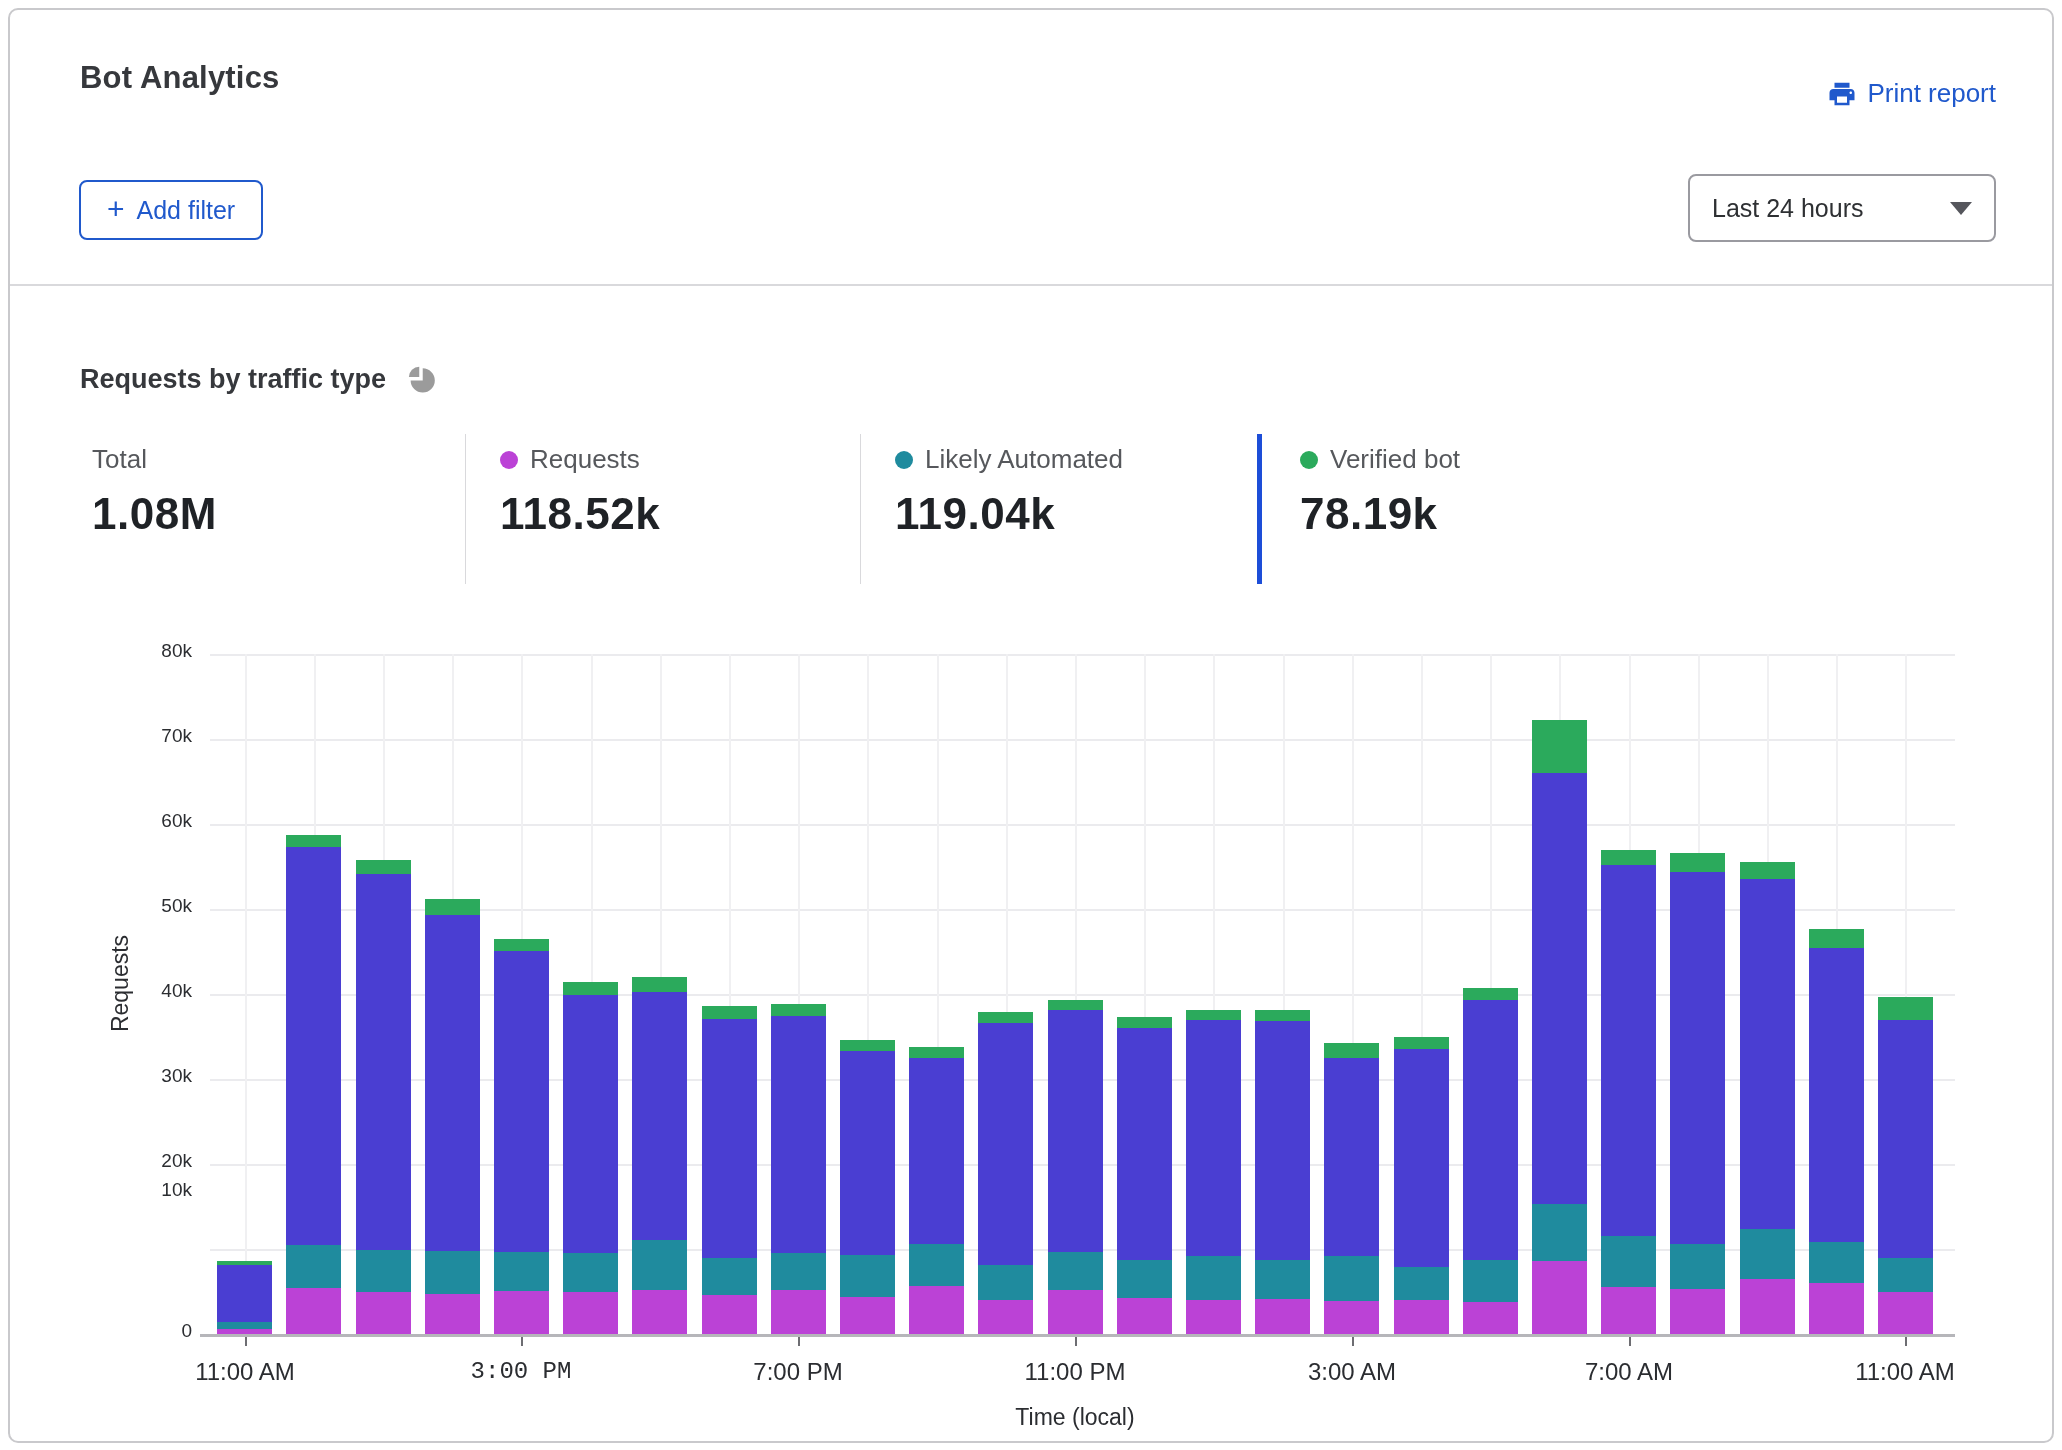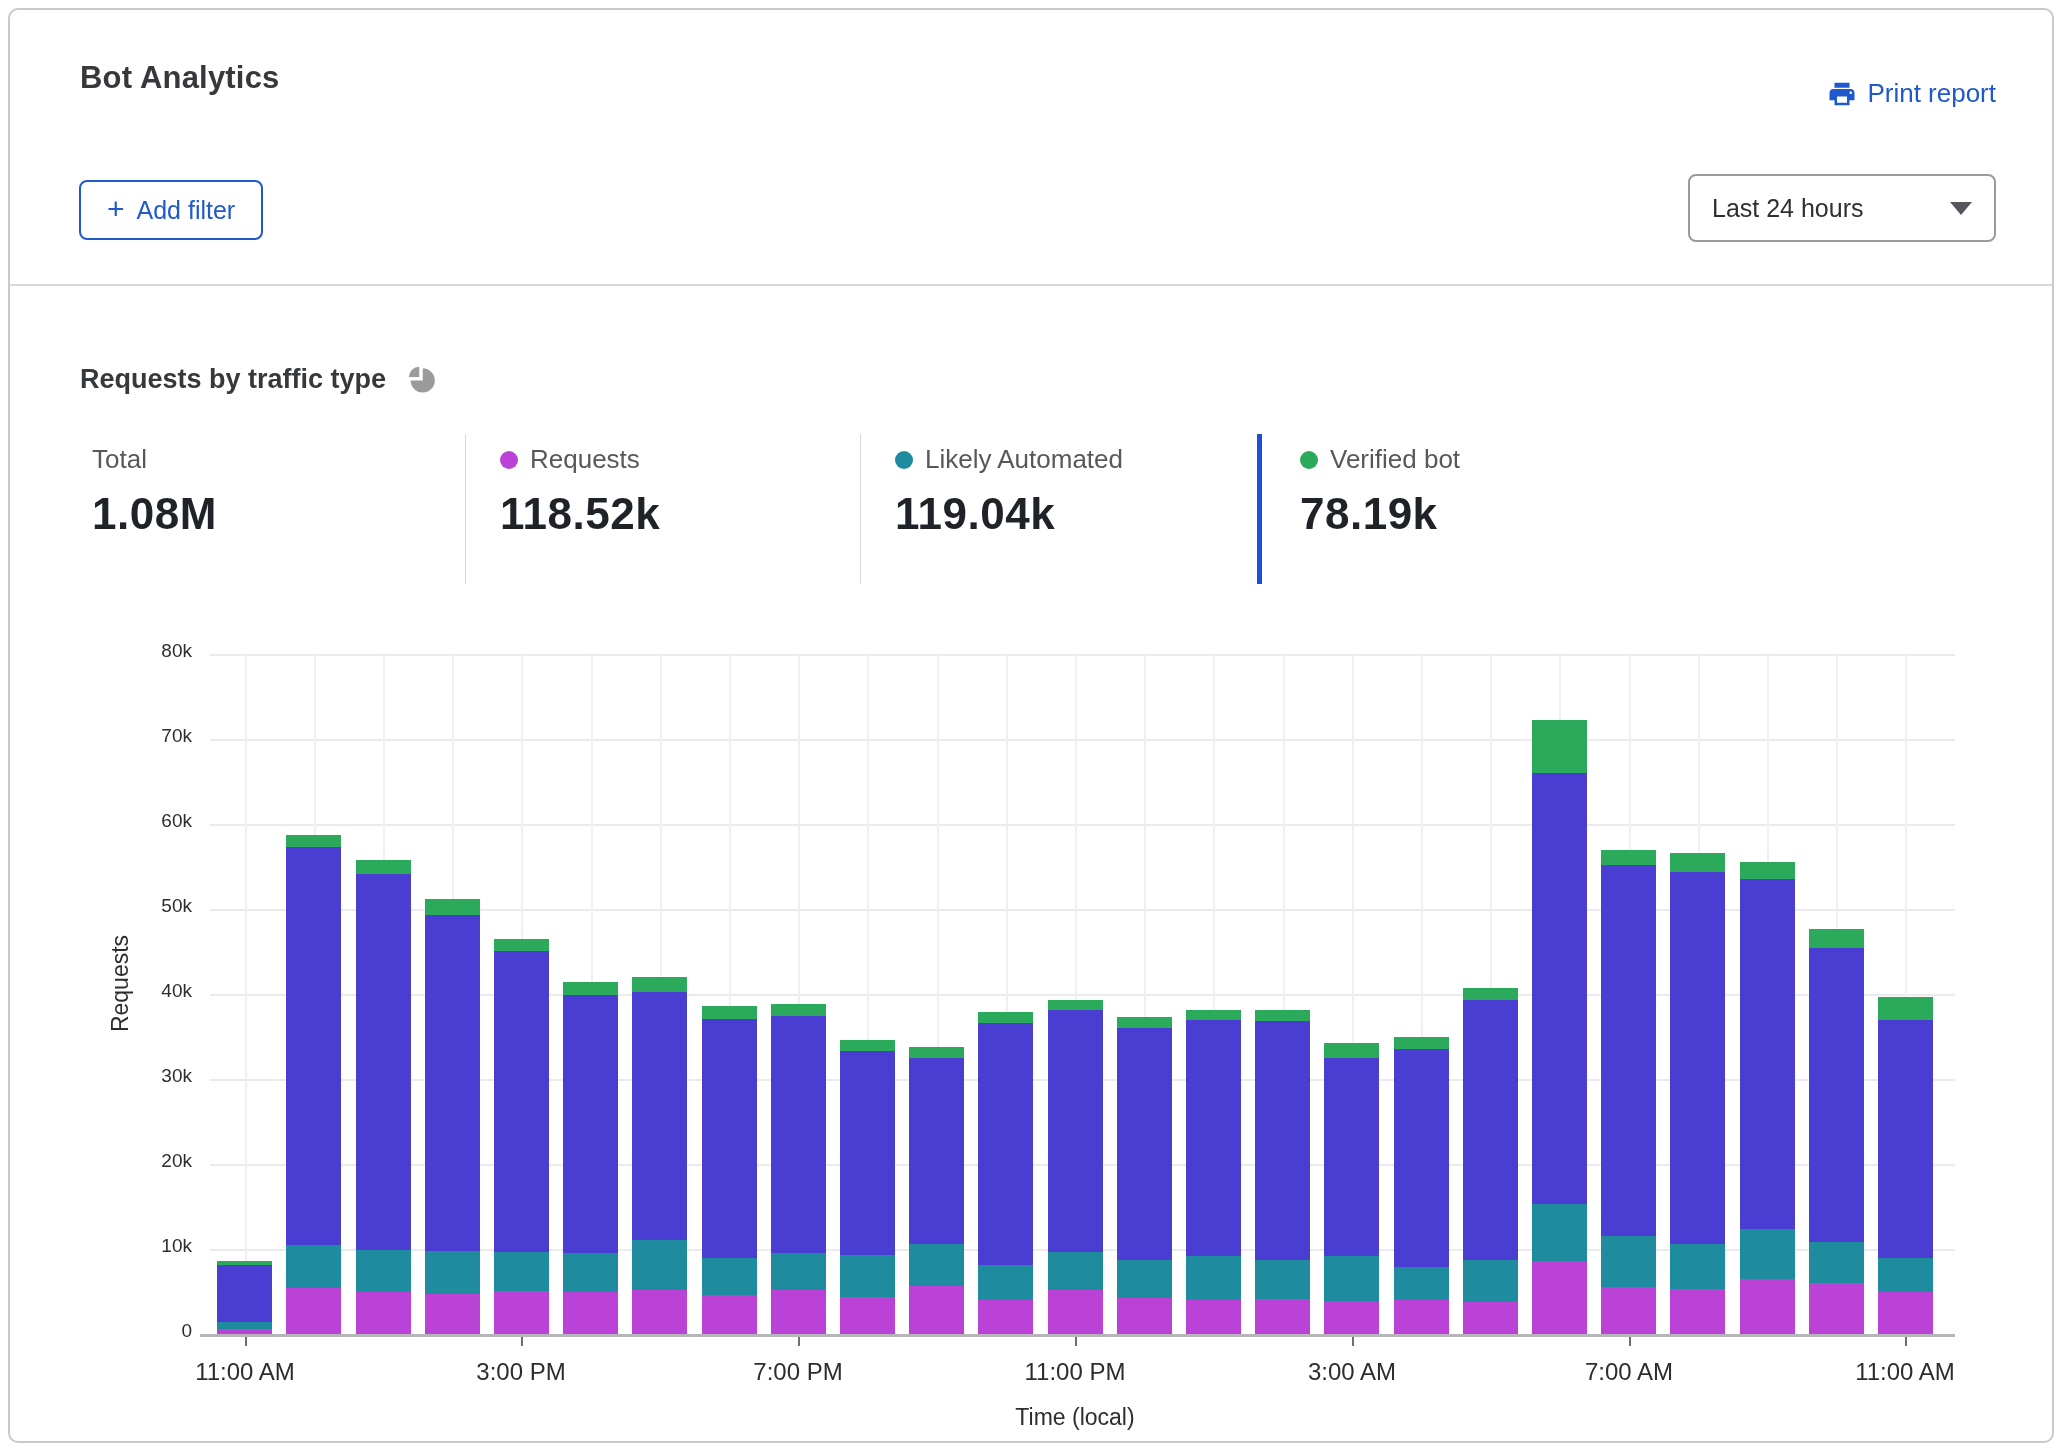--- a/index.html
+++ b/index.html
@@ -123,21 +123,21 @@
         </div>
       <div class="val">78.19k</div>
     </div>
   </div>
 
   <div id="chart">
     <div id="ylabel">Requests</div>
     <div id="xlabel" style="left: 915px; top: 1394px;">Time (local)</div>
   <div class="ytick" style="left: 52px; top: 1310px;">0</div>
       <div class="gridline-h" style="left: 200px; top: 1239px; width: 1745px;"></div>
-      <div class="ytick" style="left: 52px; top: 1225px;">10k</div>
+      <div class="ytick" style="left: 52px; top: 1169px;">10k</div>
       <div class="gridline-h" style="left: 200px; top: 1154px; width: 1745px;"></div>
       <div class="ytick" style="left: 52px; top: 1140px;">20k</div>
       <div class="gridline-h" style="left: 200px; top: 1069px; width: 1745px;"></div>
       <div class="ytick" style="left: 52px; top: 1055px;">30k</div>
       <div class="gridline-h" style="left: 200px; top: 984px; width: 1745px;"></div>
       <div class="ytick" style="left: 52px; top: 970px;">40k</div>
       <div class="gridline-h" style="left: 200px; top: 899px; width: 1745px;"></div>
       <div class="ytick" style="left: 52px; top: 885px;">50k</div>
       <div class="gridline-h" style="left: 200px; top: 814px; width: 1745px;"></div>
       <div class="ytick" style="left: 52px; top: 800px;">60k</div>
@@ -317,21 +317,21 @@
       </div>
       <div class="bar" style="left: 1868px; top: 987px; width: 55px; height: 337px;">
         <div class="seg" style="height: 22.95px; background: rgb(43, 170, 92);"></div>
         <div class="seg" style="height: 238px; background: rgb(74, 62, 210);"></div>
         <div class="seg" style="height: 34px; background: rgb(31, 139, 158);"></div>
         <div class="seg" style="height: 41.65px; background: rgb(187, 66, 214);"></div>
       </div>
       <div class="xtick-mark" style="left: 235px; top: 1327px;"></div>
       <div class="xtick-label" style="left: 155px; top: 1348px;">11:00 AM</div>
       <div class="xtick-mark" style="left: 511px; top: 1327px;"></div>
-      <div class="xtick-label" style="left: 431px; top: 1348px;">3:00 PM</div>
+      <div class="xtick-label" style="left: 431px; top: 1348px; font-family: Liberation Mono, monospace;">3:00 PM</div>
       <div class="xtick-mark" style="left: 788px; top: 1327px;"></div>
       <div class="xtick-label" style="left: 708px; top: 1348px;">7:00 PM</div>
       <div class="xtick-mark" style="left: 1065px; top: 1327px;"></div>
       <div class="xtick-label" style="left: 985px; top: 1348px;">11:00 PM</div>
       <div class="xtick-mark" style="left: 1342px; top: 1327px;"></div>
       <div class="xtick-label" style="left: 1262px; top: 1348px;">3:00 AM</div>
       <div class="xtick-mark" style="left: 1619px; top: 1327px;"></div>
       <div class="xtick-label" style="left: 1539px; top: 1348px;">7:00 AM</div>
       <div class="xtick-mark" style="left: 1895px; top: 1327px;"></div>
       <div class="xtick-label" style="left: 1815px; top: 1348px;">11:00 AM</div>

